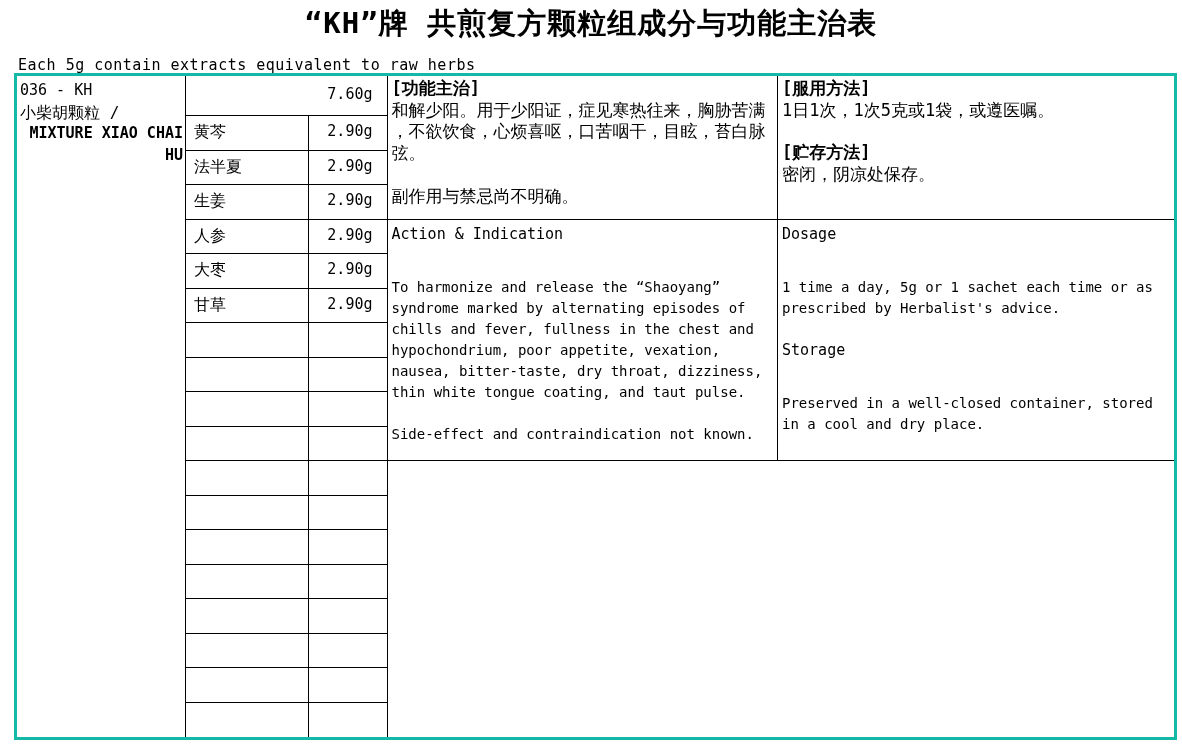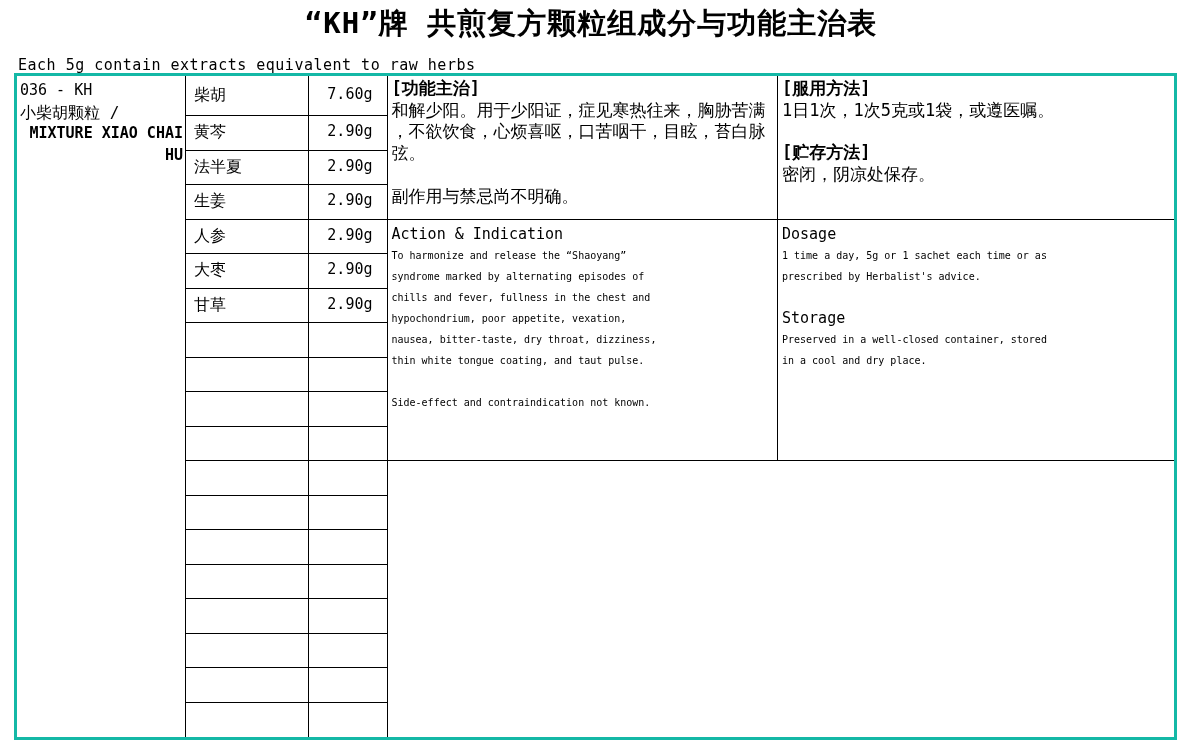--- a/index.html
+++ b/index.html
@@ -139,23 +139,24 @@
     font-size: 17px;
     font-weight: bold;
     line-height: 21.5px;
   }
   .en-heading {
     font-size: 15px;
     font-weight: normal;
     line-height: 21px;
   }
   .en-text {
-    font-size: 10px;
+    font-size: 14px;
     line-height: 21px;
     white-space: pre-line;
+    margin-top: 32px;
   }
   .blank-line { height: 21px; }
   .right-bottom { flex: 1; }
 </style>
 </head>
 <body>
 
 <div class="page">
 
   <div class="doc-title">“KH”牌 共煎复方颗粒组成分与功能主治表</div>
@@ -166,21 +167,20 @@
 
     <div class="col-product">
       <div class="prod-code">036 - KH</div>
       <div class="prod-cn">小柴胡颗粒 /</div>
       <div class="prod-en">MIXTURE XIAO CHAI
 HU</div>
     </div>
 
     <div class="col-ingredients">
         <div class="herb-row">
-          <div class="herb-name">柴胡</div>
           <div class="herb-amt">7.60g</div>
         </div>
         <div class="herb-row">
           <div class="herb-name">黄芩</div>
           <div class="herb-amt">2.90g</div>
         </div>
         <div class="herb-row">
           <div class="herb-name">法半夏</div>
           <div class="herb-amt">2.90g</div>
         </div>

